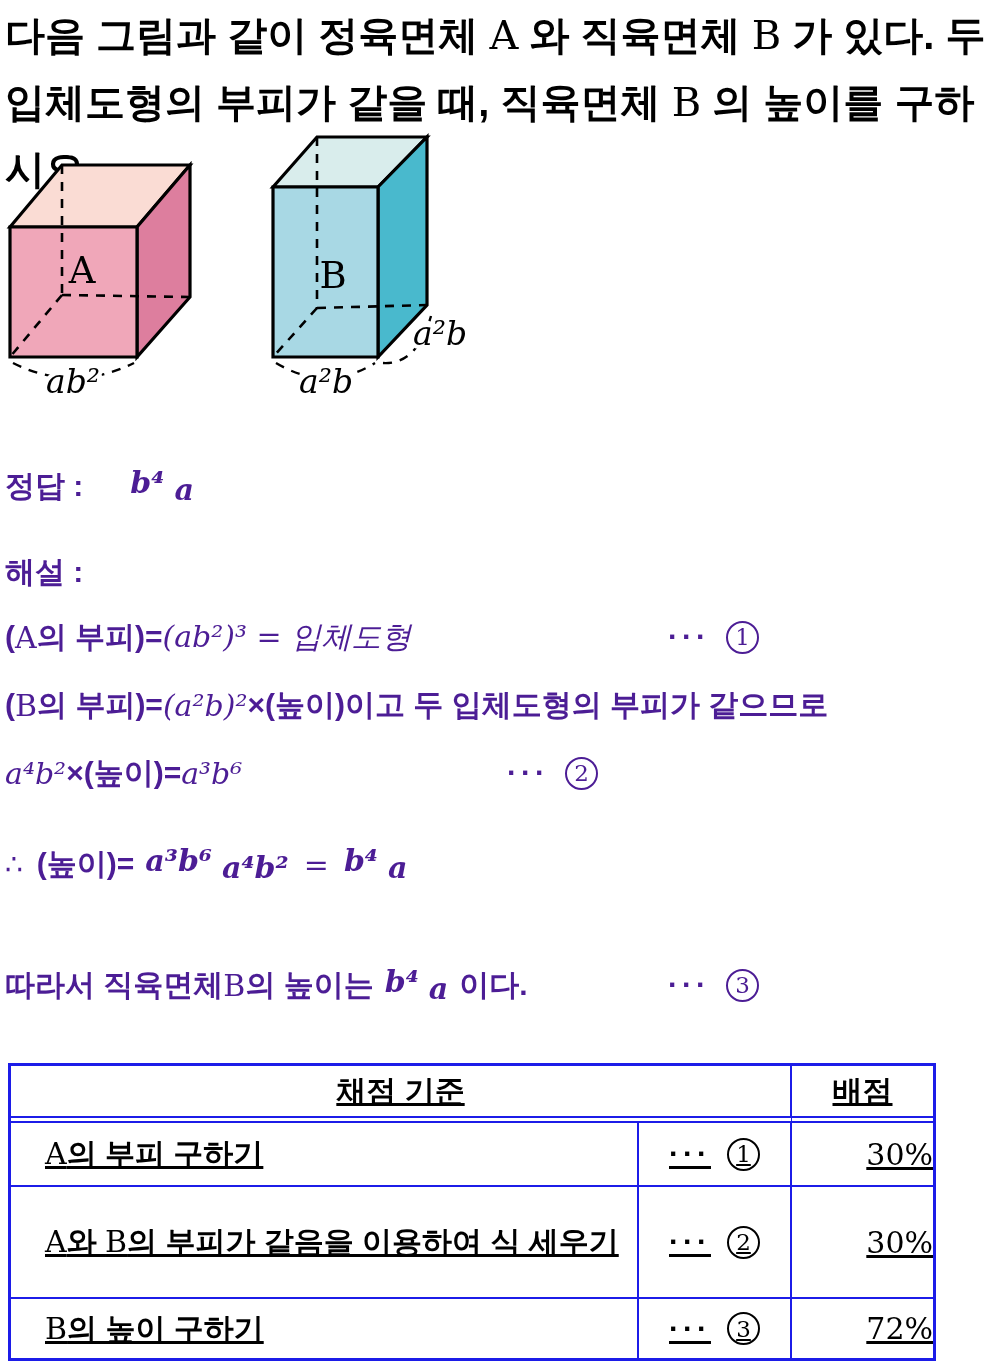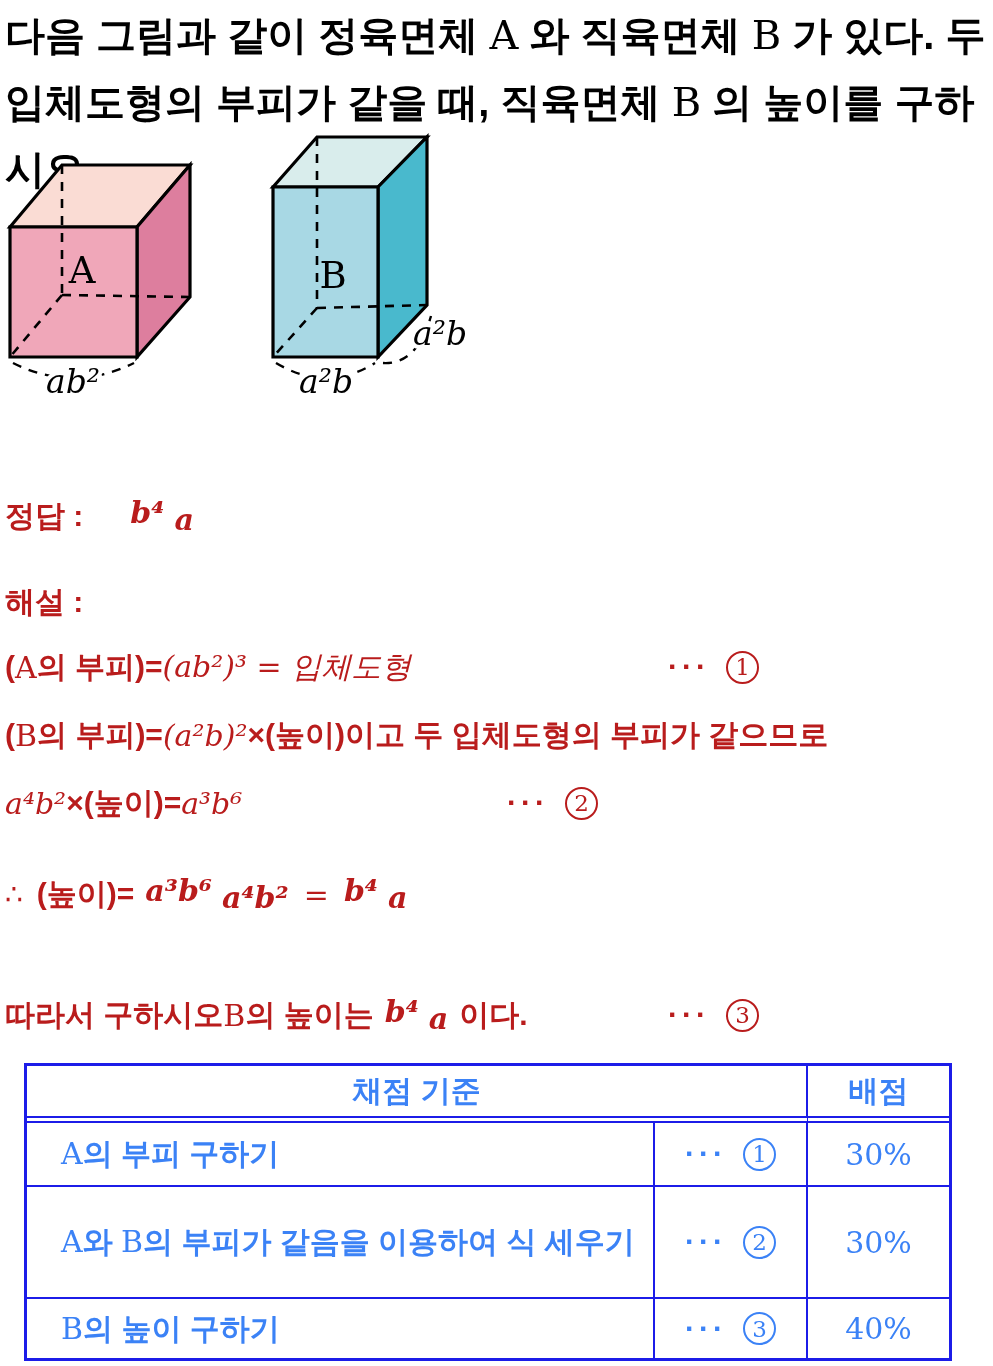--- a/index.html
+++ b/index.html
@@ -1,21 +1,21 @@
 <!DOCTYPE html>
 <html><head>
 <meta charset="utf-8">
 <style>
   html,body{margin:0;padding:0;background:#fff;}
   #page{position:relative;width:993px;height:1366px;background:#ffffff;overflow:hidden;
         font-family:"Liberation Sans",sans-serif;color:#000;}
   .kor{font-family:"Liberation Sans",sans-serif;font-weight:700;}
   .rom{font-family:"DejaVu Serif",serif;font-weight:400;}
   .math{font-family:"DejaVu Serif",serif;font-style:italic;font-weight:400;}
-  .blue{color:#b91c1c;margin-top:30px;}
+  .blue{color:#4c1d95;}
   
   #problem{position:absolute;left:5px;top:2px;width:986px;font-size:40px;line-height:67px;}
   
   #figure{position:absolute;left:0;top:130px;}
   
   .row{position:absolute;left:5px;display:flex;align-items:center;font-size:30px;}
   #answer-row{top:438px;height:96px;}
   #answer-row .lbl{font-size:30px;}
   #heading-row{top:549px;height:44px;align-items:flex-end;}
   .sline{position:absolute;left:5px;font-size:30px;display:flex;align-items:center;}
@@ -30,30 +30,30 @@
   .frac .bar{height:3px;background:currentColor;align-self:stretch;}
   .frac .den{padding:7px 5px 0;}
   
   .marker{display:inline-flex;align-items:center;}
   .marker .dots{font-weight:700;letter-spacing:4px;margin-right:16px;font-size:30px;}
   .marker .circ{display:inline-flex;align-items:center;justify-content:center;
                 width:29px;height:29px;border:2px solid currentColor;border-radius:50%;
                 font-family:"DejaVu Serif",serif;font-style:normal;font-size:23px;font-weight:400;}
   .abs-marker{position:absolute;top:50%;transform:translateY(-50%);}
   
-  #rubric{position:absolute;left:24px;top:1063px;width:922px;border:3px solid #1c1ce8;
+  #rubric{position:absolute;left:8px;top:1063px;width:922px;border:3px solid #1c1ce8;
           display:grid;grid-template-columns:628px 153px 1fr;
-          grid-template-rows:57px 64px 112px 59px;color:#3b82f6;font-size:30px;}
+          grid-template-rows:57px 64px 112px 59px;color:#000000;font-size:30px;text-decoration:underline;}
   #rubric .cell{display:flex;align-items:center;border-color:#1c1ce8;}
   #rubric .vline{border-right:2px solid #1c1ce8;}
   #rubric .hline{border-bottom:2px solid #1c1ce8;}
   #rubric .dbl{border-bottom:7px double #1c1ce8;}
   #rubric .center{justify-content:center;}
   #rubric .crit{padding-left:34px;line-height:52px;}
-  #rubric .pts{font-family:"DejaVu Serif",serif;}
+  #rubric .pts{font-family:"DejaVu Serif",serif;justify-content:flex-end;}
   .hdr{font-weight:700;}
   svg text{font-family:"DejaVu Serif",serif;}
   .svg-edge-label{font-style:italic;}
 </style>
 </head>
 <body>
 
 <div id="page">
 
   <div id="problem">
@@ -145,21 +145,21 @@
     </span>
     <span class="math" style="margin:0 4px;">=</span>
     <span class="frac math">
       <span class="num">b⁴</span>
       <span class="bar"></span>
       <span class="den">a</span>
     </span>
   </div>
 
   <div id="lineE" class="sline blue">
-    <span class="kor">따라서 구하시오 </span>
+    <span class="kor">따라서 직육면체 </span>
       <span class="rom">B</span>
       <span class="kor"> 의 높이는 </span>
     <span class="frac math">
       <span class="num">b⁴</span>
       <span class="bar"></span>
       <span class="den">a</span>
     </span>
     <span class="kor">이다.</span>
     <span class="marker abs-marker" style="left:663px;">
       <span class="dots">···</span>
@@ -205,17 +205,17 @@
     <div class="cell vline crit kor">
       <span><span class="rom">B</span><span>의 높이 구하기</span></span>
     </div>
     <div class="cell vline center">
       <span class="marker">
         <span class="dots">···</span>
         <span class="circ">3</span>
       </span>
     </div>
     <div class="cell center pts">
-      <span>40%</span>
+      <span>72%</span>
     </div>
   </div>
 
 </div>
 
 </body></html>

